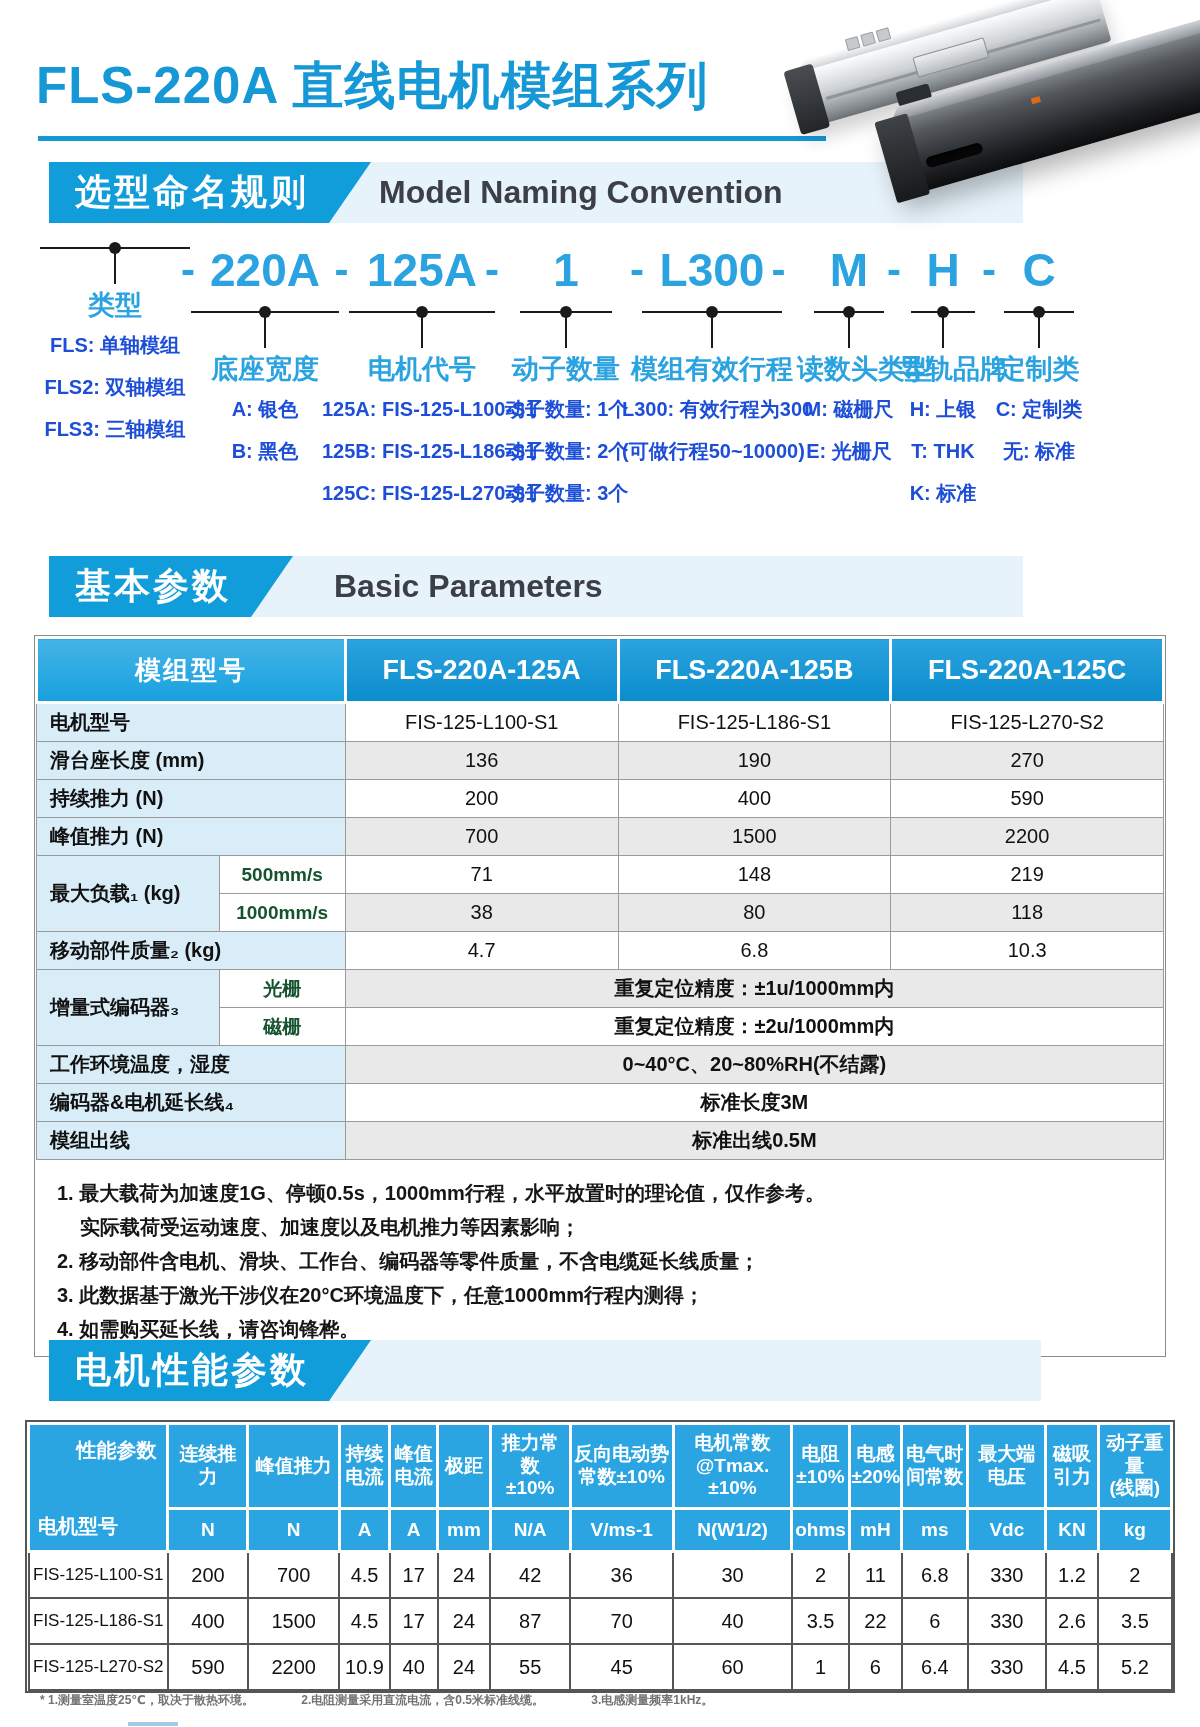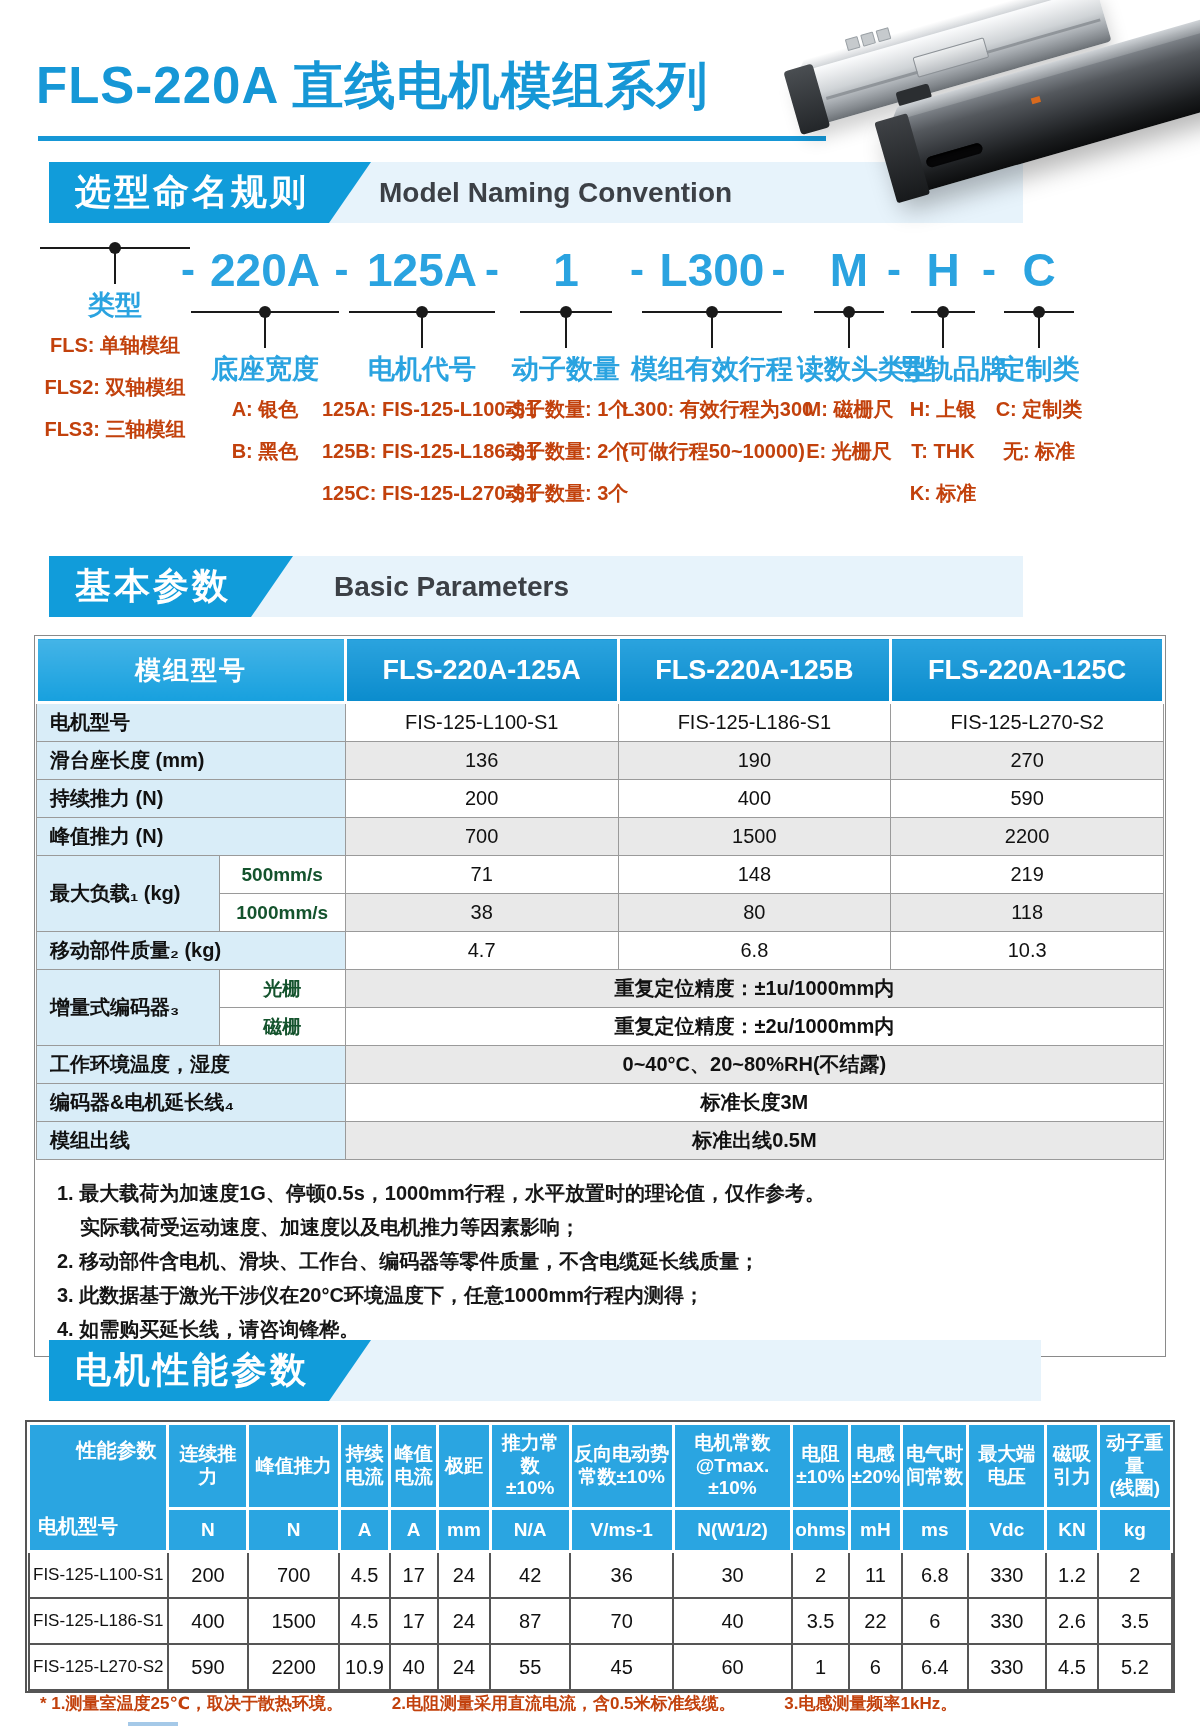--- a/index.html
+++ b/index.html
@@ -11,21 +11,21 @@
   .title{position:absolute;left:36px;top:52px;font-size:51px;font-weight:800;color:#1697D6;white-space:nowrap;letter-spacing:1px;}
   .title-underline{position:absolute;left:38px;top:136px;width:788px;height:5px;background:#1697D6;}
 
   
   .banner{position:absolute;left:13px;width:974px;height:61px;margin-left:36px;}
   .banner .strip{position:absolute;inset:0;background:#E7F3FB;}
   .banner .chip{position:absolute;left:0;top:0;height:61px;display:flex;align-items:center;
       background:#119CDA;color:#fff;font-weight:800;font-size:36px;letter-spacing:3px;
       padding:0 62px 0 26px;clip-path:polygon(0 0,100% 0,calc(100% - 42px) 100%,0 100%);white-space:nowrap;}
   .banner .en{position:absolute;top:0;height:61px;display:flex;align-items:center;
-      color:#3C4046;font-size:28px;font-weight:600;white-space:nowrap;}
+      color:#3C4046;font-size:32px;font-weight:600;white-space:nowrap;}
   #banner-naming{top:162px;} #banner-basic{top:556px;} #banner-motor{top:1340px;padding-left:18px;}
   #banner-naming .en{left:330px;} #banner-basic .en{left:285px;} #banner-motor .en{left:335px;}
 
   
   .module{position:absolute;z-index:3;}
   #mod-silver{left:792px;top:30px;width:318px;height:56px;transform:rotate(-16deg);}
   .msil-top{position:absolute;left:12px;right:-6px;top:-11px;height:13px;background:linear-gradient(180deg,#ffffff,#cdd1d5);transform:skewX(-38deg);border-radius:2px;}
   .msil-nub{position:absolute;top:-19px;width:11px;height:10px;background:#c6cacd;border:1px solid #9aa0a5;border-radius:1px;}
   .msil-body{position:absolute;inset:0;border-radius:4px;
       background:linear-gradient(180deg,#fbfcfd 0%,#e8eaec 20%,#cfd3d6 45%,#a7acb1 68%,#83888d 88%,#6b7075 100%);
@@ -46,21 +46,21 @@
   
   #naming{position:absolute;left:0;top:238px;width:1200px;height:290px;}
   .ncol{position:absolute;top:0;}
   .ncode{height:64px;line-height:64px;font-size:46px;font-weight:800;color:#2AA3E0;text-align:center;white-space:nowrap;}
   .nhyphen{position:absolute;top:0;height:64px;line-height:64px;font-size:42px;font-weight:800;color:#2AA3E0;}
   .ntick{position:relative;height:46px;}
   .tline{position:absolute;top:9px;left:50%;transform:translateX(-50%);height:2px;background:#1a1a1a;}
   .tdot{position:absolute;top:4px;left:50%;margin-left:-6px;width:12px;height:12px;border-radius:50%;background:#1a1a1a;}
   .tstem{position:absolute;top:10px;height:36px;left:50%;margin-left:-1px;width:2px;background:#1a1a1a;}
   .nlabel{height:38px;line-height:38px;font-size:27px;font-weight:800;color:#2AA3E0;text-align:center;white-space:nowrap;margin-top:2px;}
-  .nrow{height:42px;line-height:42px;font-size:20px;font-weight:600;color:#c2410c;text-align:center;white-space:nowrap;}
+  .nrow{height:42px;line-height:42px;font-size:20px;font-weight:600;color:#1d4ed8;text-align:center;white-space:nowrap;}
 
   
   .basic-wrap{position:absolute;left:34px;top:635px;width:1132px;border:1px solid #8a8a8a;background:#fff;box-sizing:border-box;}
   table.basic{width:100%;border-collapse:collapse;table-layout:fixed;}
   table.basic th{height:60px;color:#fff;font-weight:800;border:3px solid #fff;white-space:nowrap;}
   th.bh0{background:linear-gradient(180deg,#44B4E7,#17A0DE);font-size:26px;letter-spacing:2px;}
   th.bhm{background:linear-gradient(180deg,#2BA3DE,#0B8CCD);font-size:27px;}
   table.basic td{height:35px;border:1px solid #9a9a9a;}
   td.lbl{background:#D9EDF8;text-align:left;padding-left:13px;font-size:20px;font-weight:700;color:#111;white-space:nowrap;}
   td.sub{background:#fff;text-align:center;font-size:19px;font-weight:600;color:#14532d;}
@@ -77,21 +77,21 @@
   th.mname{height:80px;font-size:19px;white-space:pre-line;line-height:1.2;}
   th.munit{height:38px;font-size:19px;border-bottom:2px solid #555;}
   th.corner{position:relative;
       background:linear-gradient(to bottom left,#2AA5E1 calc(50% - 1.5px),#ffffff calc(50% - 1.5px) calc(50% + 1.5px),#2AA5E1 calc(50% + 1.5px));}
   .corner-top{position:absolute;top:12px;right:10px;font-size:20px;}
   .corner-bottom{position:absolute;bottom:10px;left:8px;font-size:20px;}
   table.motor td{border:2px solid #555;text-align:center;background:#fff;color:#111;height:42px;}
   td.mmodel{font-size:17px;font-weight:500;white-space:nowrap;}
   td.mval{font-size:20px;font-weight:500;}
 
-  .footnote{position:absolute;left:40px;top:1692px;font-size:17px;font-weight:700;color:#c2410c;white-space:nowrap;}
+  .footnote{position:absolute;left:40px;top:1692px;font-size:12px;font-weight:700;color:#737373;white-space:nowrap;}
   .footnote span{margin-right:44px;}
   .artifact{position:absolute;left:128px;top:1722px;width:50px;height:4px;background:#8FBBE2;opacity:.8;}
 </style>
 </head>
 <body>
 
 <div id="page">
 
   <div class="title">FLS-220A 直线电机模组系列</div>
   <div class="title-underline"></div>

